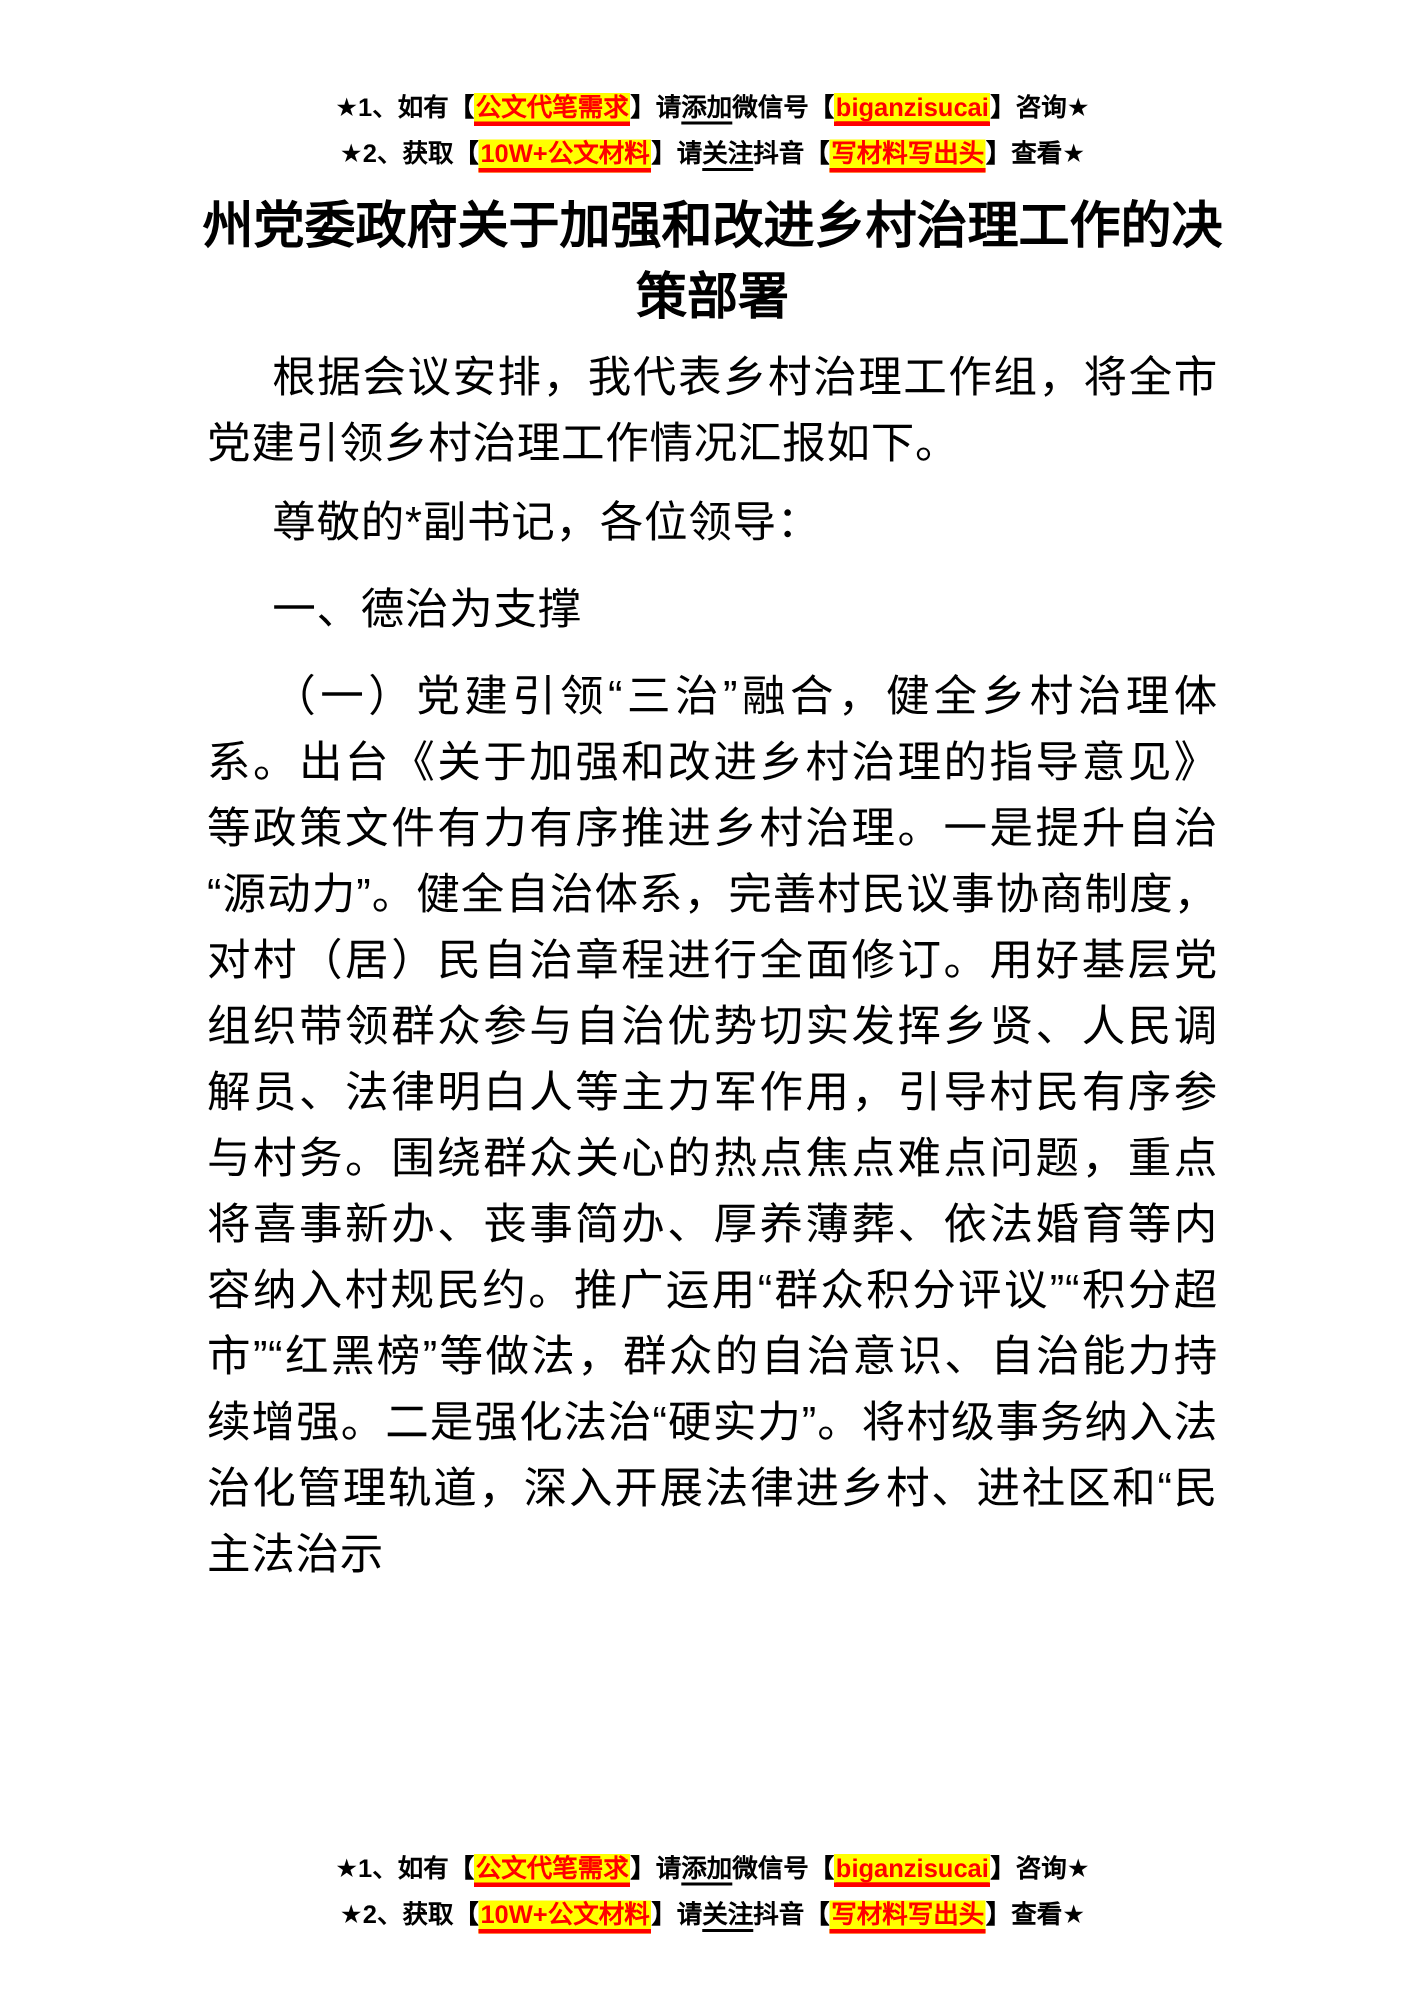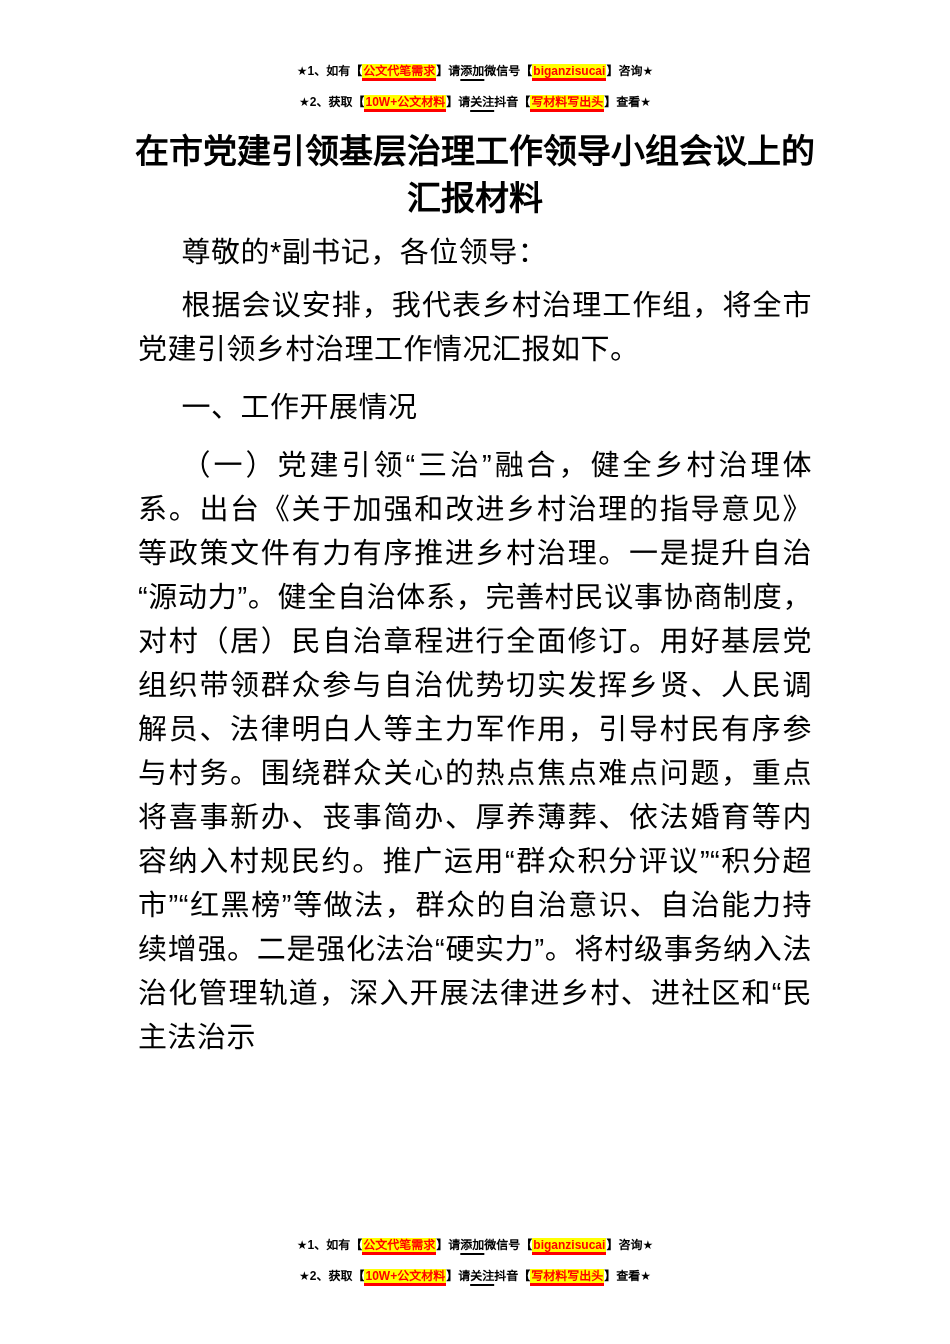--- a/index.html
+++ b/index.html
@@ -13,21 +13,21 @@
     width: 950px;
     height: 1344px;
     margin: 0 auto;
     background: #ffffff;
     overflow: hidden;
   }
   
   .promo {
     width: 100%;
     text-align: center;
-    font-size: 12px;
+    font-size: 17px;
     font-weight: bold;
     line-height: 31px;
     color: #000000;
   }
   .promo-header { padding-top: 56px; }
   .promo-footer { position: absolute; left: 0; bottom: 52px; }
   .hl {
     background: #ffff00;
     color: #ff0000;
     border-bottom: 3px solid #ff0000;
@@ -72,26 +72,26 @@
 
   <div class="promo promo-header">
     <div>
       <span>★1、如有【</span><span class="hl">公文代笔需求</span><span>】请</span><span class="u">添加</span><span>微信号【</span><span class="hl u">biganzisucai</span><span>】咨询★</span>
     </div>
     <div>
       <span>★2、获取【</span><span class="hl">10W+公文材料</span><span>】请</span><span class="u">关注</span><span>抖音【</span><span class="hl u">写材料写出头</span><span>】查看★</span>
     </div>
   </div>
 
-  <h1 class="doc-title">在市党建引领基层治理工作领导小组会议上的汇报材料</h1>
+  <h1 class="doc-title">州党委政府关于加强和改进乡村治理工作的决策部署</h1>
 
   <div class="content">
+    <p>根据会议安排，我代表乡村治理工作组，将全市党建引领乡村治理工作情况汇报如下。</p>
     <p>尊敬的*副书记，各位领导：</p>
-    <p>根据会议安排，我代表乡村治理工作组，将全市党建引领乡村治理工作情况汇报如下。</p>
-    <p class="heading">一、工作开展情况</p>
+    <p class="heading">一、德治为支撑</p>
     <p>（一）党建引领“三治”融合，健全乡村治理体系。出台《关于加强和改进乡村治理的指导意见》等政策文件有力有序推进乡村治理。一是提升自治“源动力”。健全自治体系，完善村民议事协商制度，对村（居）民自治章程进行全面修订。用好基层党组织带领群众参与自治优势切实发挥乡贤、人民调解员、法律明白人等主力军作用，引导村民有序参与村务。围绕群众关心的热点焦点难点问题，重点将喜事新办、丧事简办、厚养薄葬、依法婚育等内容纳入村规民约。推广运用“群众积分评议”“积分超市”“红黑榜”等做法，群众的自治意识、自治能力持续增强。二是强化法治“硬实力”。将村级事务纳入法治化管理轨道，深入开展法律进乡村、进社区和“民主法治示</p>
   </div>
 
   <div class="promo promo-footer">
     <div>
       <span>★1、如有【</span><span class="hl">公文代笔需求</span><span>】请</span><span class="u">添加</span><span>微信号【</span><span class="hl u">biganzisucai</span><span>】咨询★</span>
     </div>
     <div>
       <span>★2、获取【</span><span class="hl">10W+公文材料</span><span>】请</span><span class="u">关注</span><span>抖音【</span><span class="hl u">写材料写出头</span><span>】查看★</span>
     </div>

